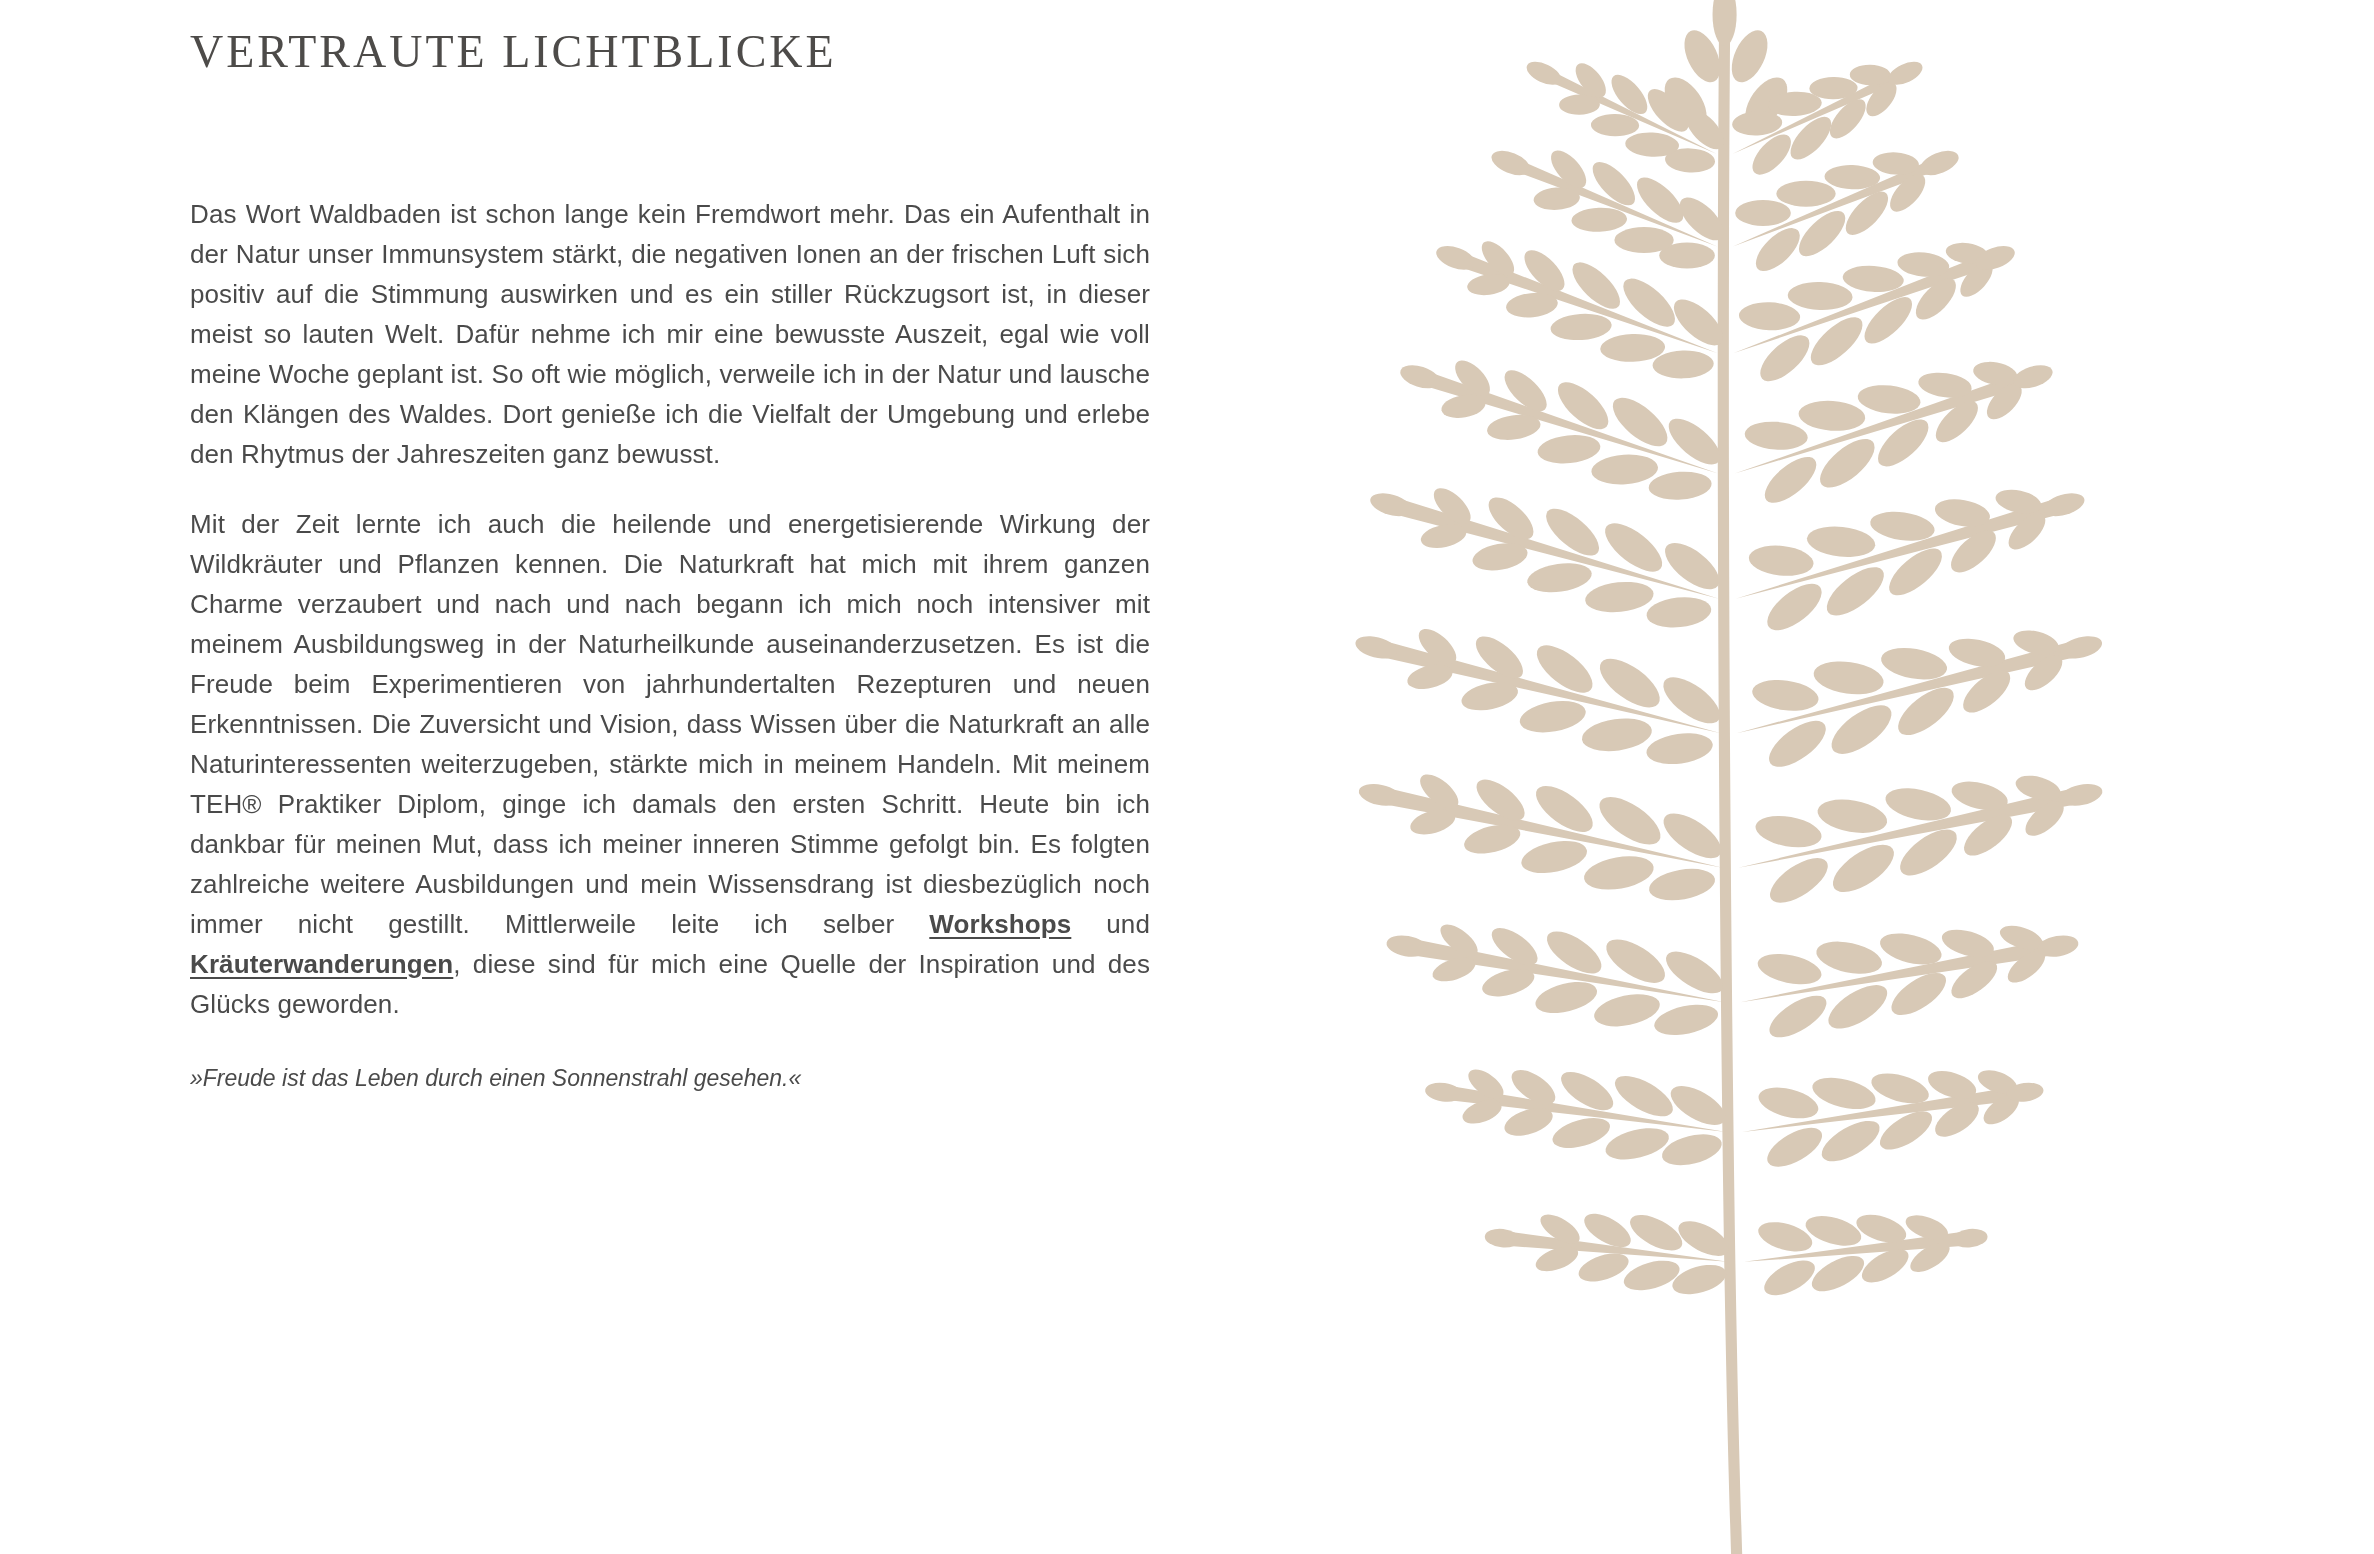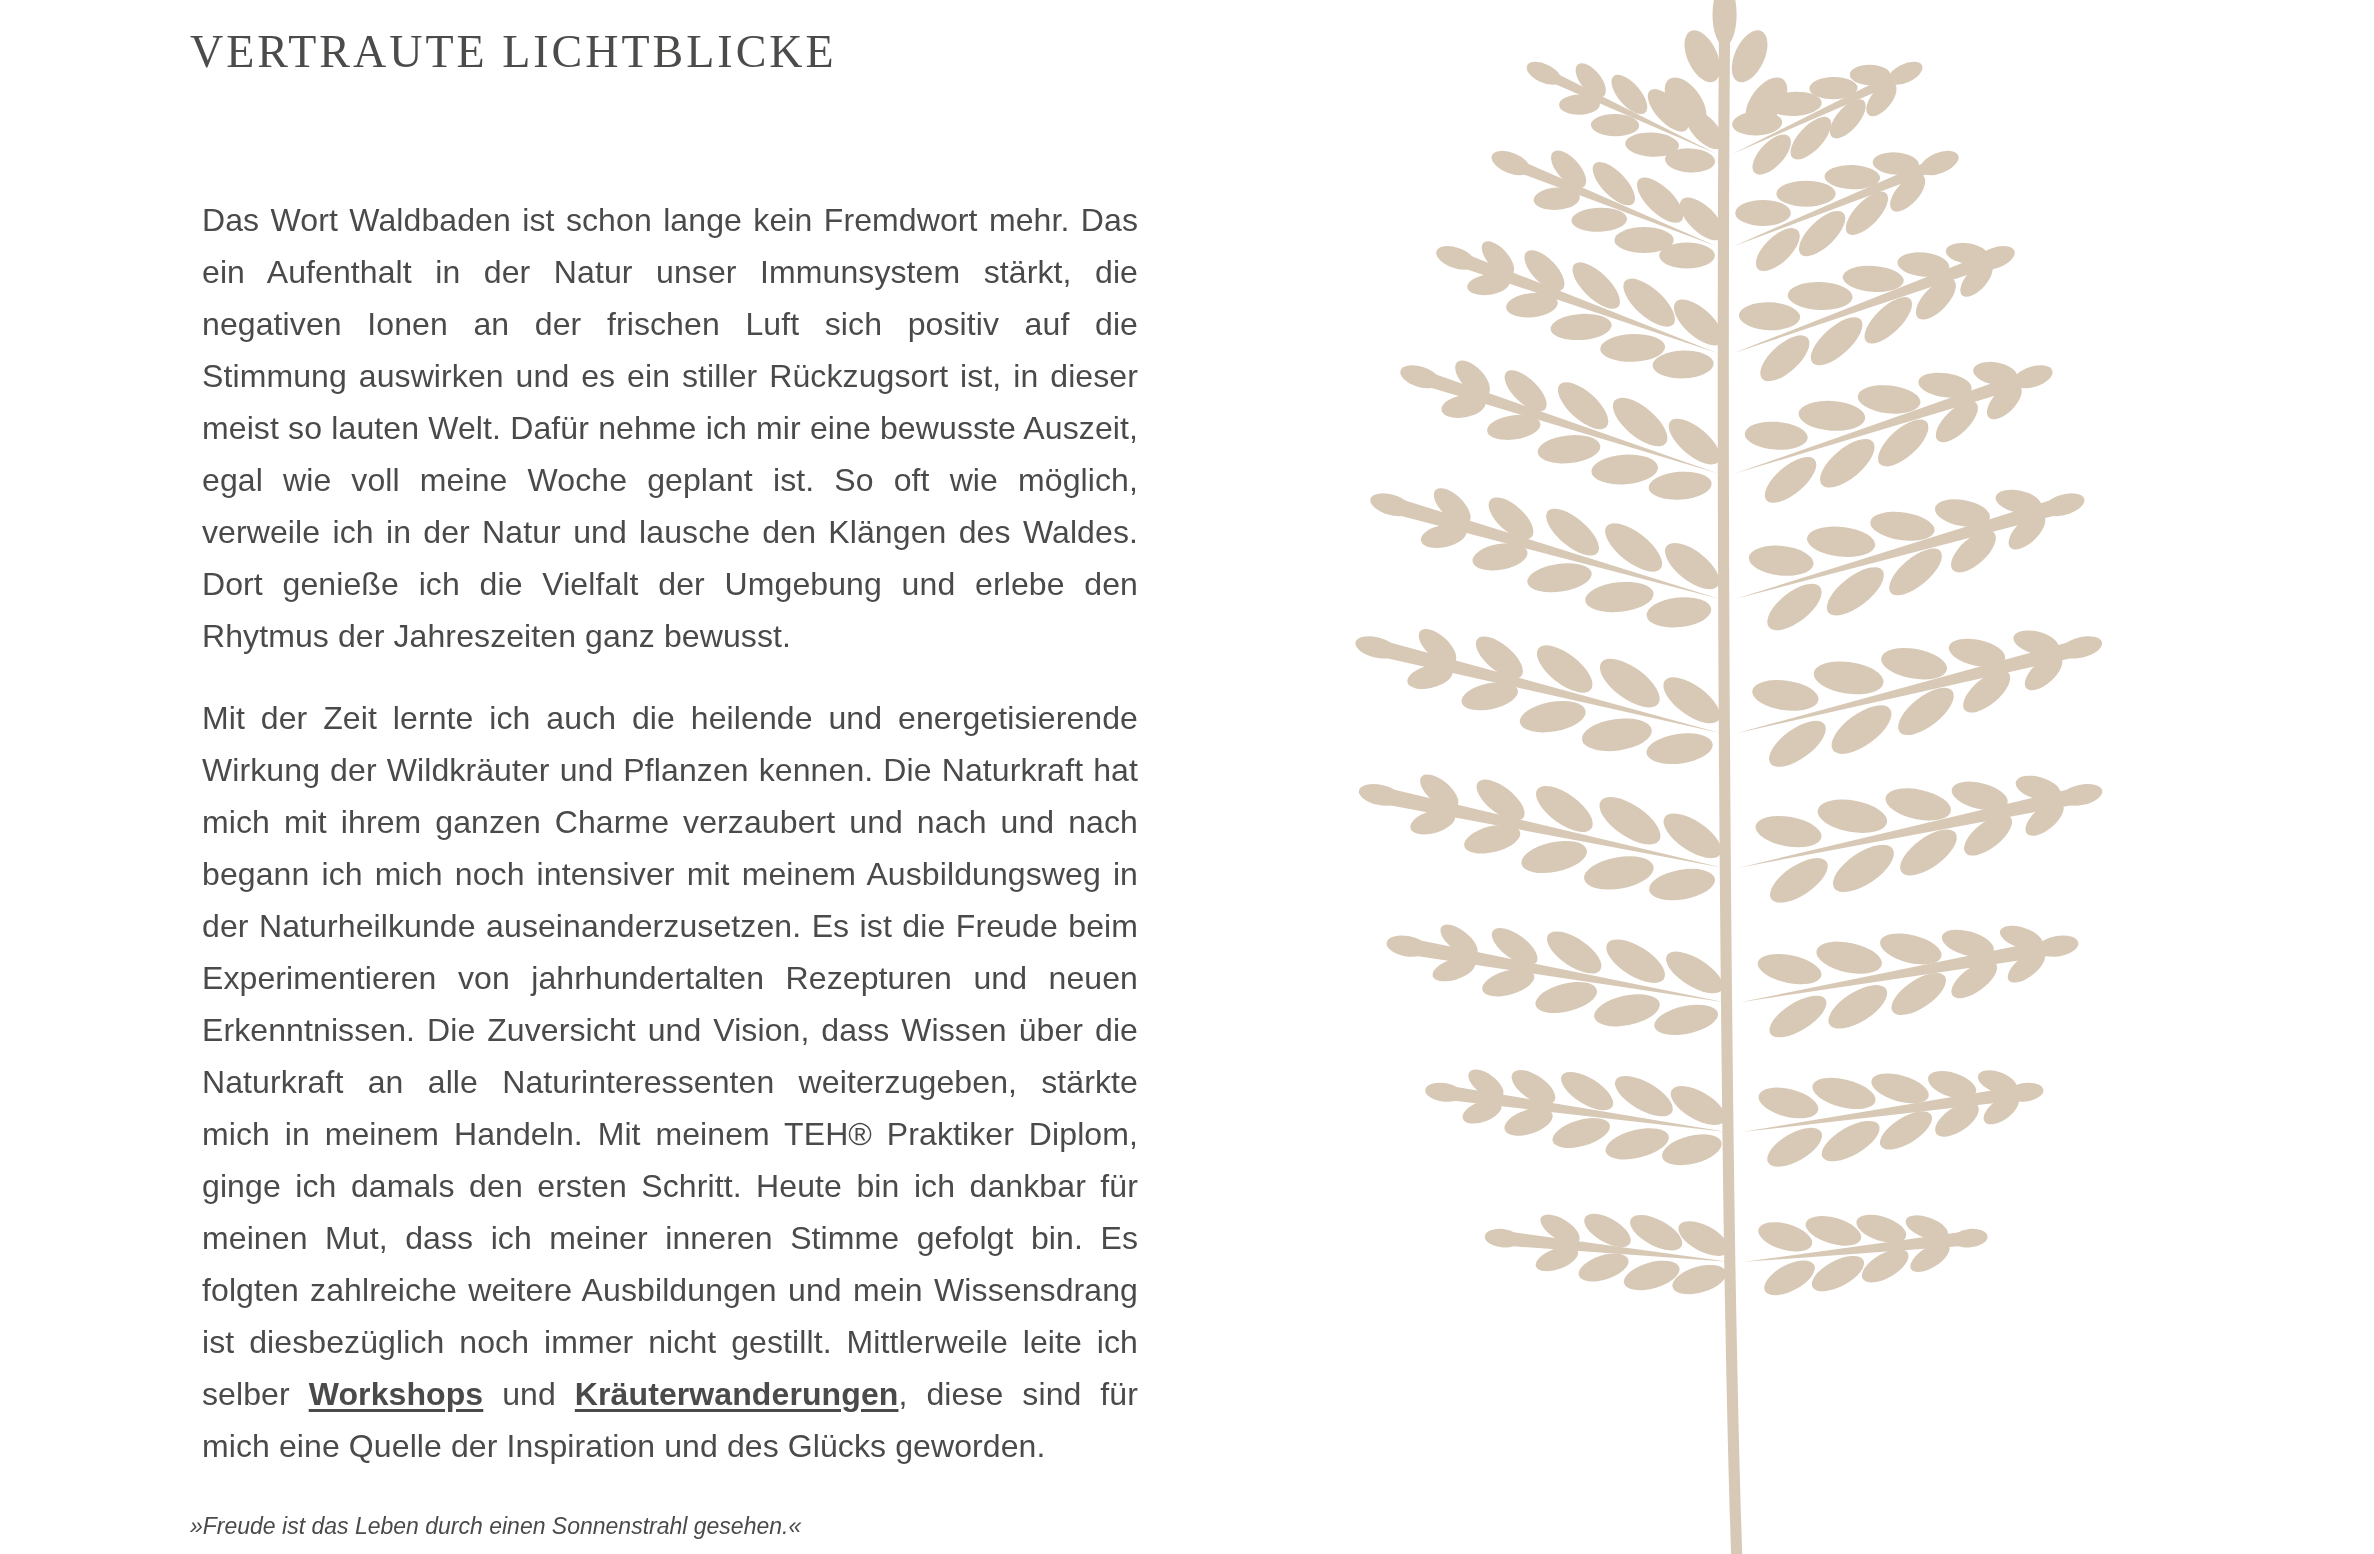--- a/index.html
+++ b/index.html
@@ -30,25 +30,25 @@
     font-family: "Liberation Serif", serif;
     font-size: 46px;
     letter-spacing: 3px;
     color: #4d4b49;
     font-weight: 400;
     margin: 0;
     padding-top: 23px;
     line-height: 1.25;
   }
   .body-text {
-    font-size: 32px;
-    line-height: 52px;
+    font-size: 26px;
+    line-height: 40px;
     color: #4a4a4a;
     text-align: justify;
-    margin: 12px;
+    margin: 0;
     letter-spacing: 0.1px;
   }
   .para-1 { margin-top: 113px; }
   .para-2 { margin-top: 30px; }
   .quote {
     font-size: 23px;
     line-height: 48px;
     color: #4a4a4a;
     font-style: italic;
     margin: 0;

